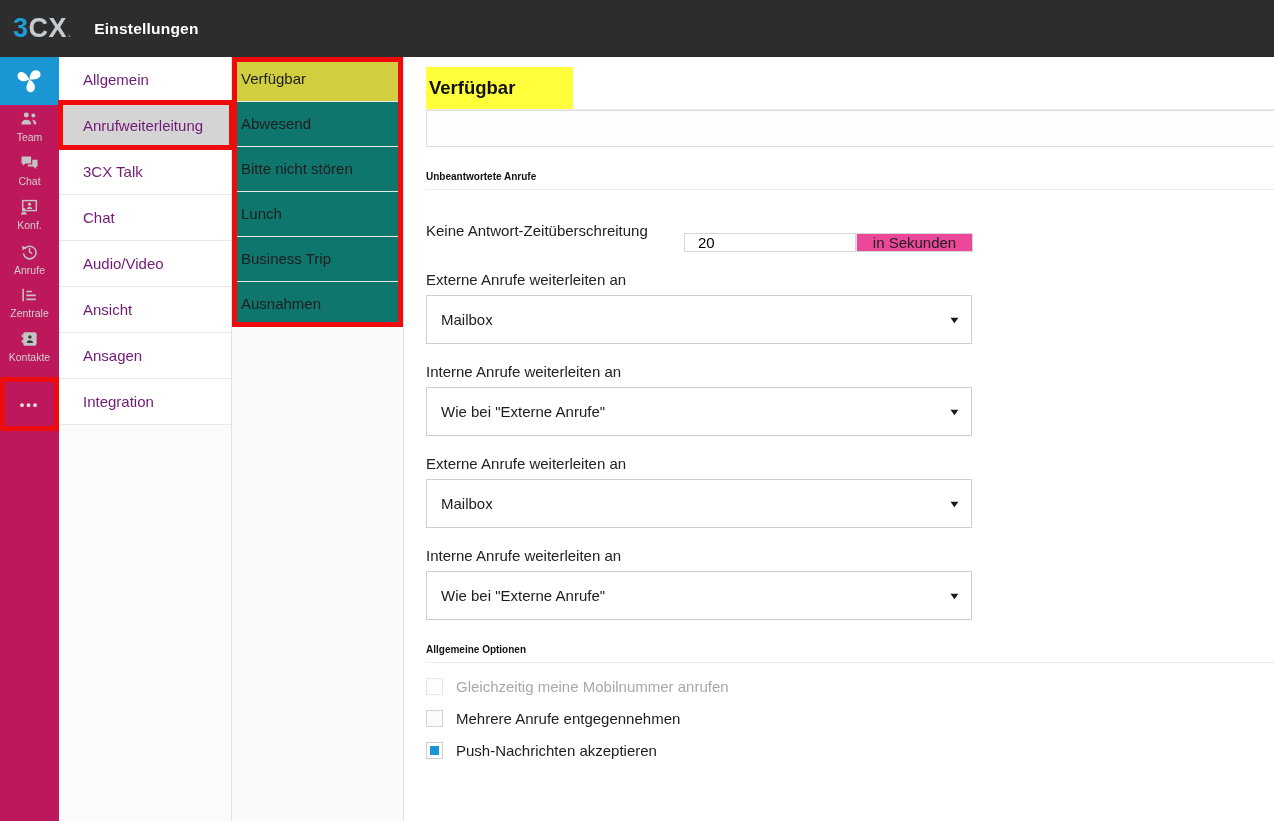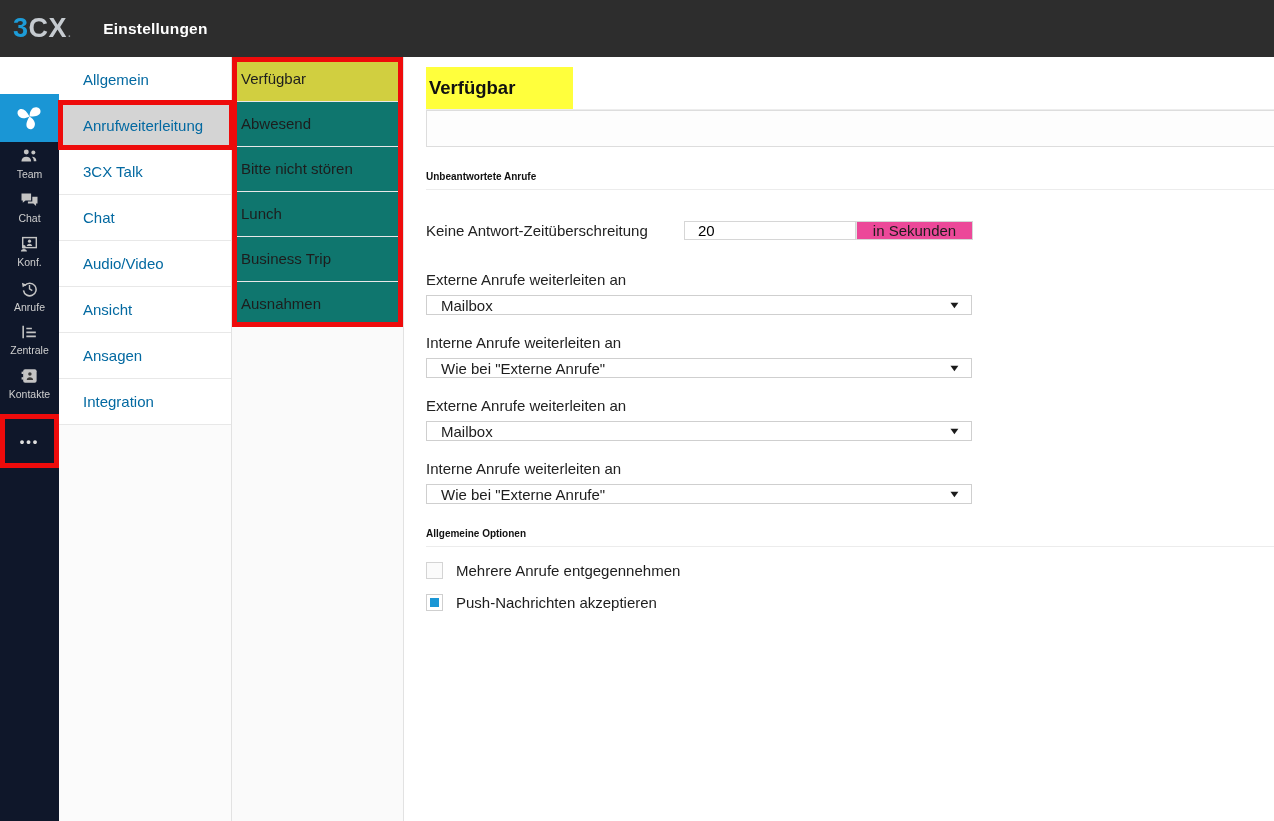--- a/index.html
+++ b/index.html
@@ -8,37 +8,37 @@
     width:1274px; height:821px; position:relative; overflow:hidden;
     font-family:"Liberation Sans", sans-serif; background:#ffffff; color:#1d1d1d;
   }
 
   
   .topbar { height:57px; background:#2d2d2d; display:flex; align-items:center; padding-left:13px; }
   .logo { display:flex; align-items:baseline; font-weight:700; font-size:27px; letter-spacing:.5px; }
   .logo-3 { color:#1d9cd8; }
   .logo-cx { color:#c6cbd0; }
   .logo-dot { color:#8d9397; font-size:10px; margin-left:1px; }
-  .topbar-title { color:#ffffff; font-size:15.5px; font-weight:600; margin-left:32px; letter-spacing:.2px; }
+  .topbar-title { color:#ffffff; font-size:15.5px; font-weight:600; margin-left:23px; letter-spacing:.2px; }
 
   
   .cols { display:flex; height:764px; }
 
   
-  .rail { width:59px; background:#0f172a; display:flex; flex-direction:column; align-items:center; flex-shrink:0;margin-top:37px; }
+  .rail { width:59px; background:#be185d; display:flex; flex-direction:column; align-items:center; flex-shrink:0; }
   .rail-item-active { width:59px; height:48px; background:#1a96d5; display:flex; align-items:center; justify-content:center; cursor:pointer; }
   .rail-item { width:59px; height:44px; display:flex; flex-direction:column; align-items:center; justify-content:center; gap:1px; cursor:pointer; color:#c4c4c4; }
   .rail-item .lbl { font-size:10.5px; color:#cfcfcf; line-height:11px; }
   .rail-more { width:59px; height:54px; margin-top:8px; display:flex; align-items:center; justify-content:center; position:relative; cursor:pointer; }
   .rail-more .dots { color:#dedede; font-size:13px; letter-spacing:2px; font-weight:700; }
   .rail-more::after { content:""; position:absolute; inset:0; border:5px solid #ee0b0b; pointer-events:none; }
 
   
   .menu1 { width:173px; background:#fbfbfb; border-right:1px solid #e2e2e2; flex-shrink:0; font-size:15px; }
-  .menu1 .item { height:46px; line-height:45px; padding-left:24px; background:#ffffff; border-bottom:1px solid #e8e8e8; cursor:pointer; color:#0369a1; position:relative; }
+  .menu1 .item { height:46px; line-height:45px; padding-left:24px; background:#ffffff; border-bottom:1px solid #e8e8e8; cursor:pointer; color:#701a75; position:relative; }
   .menu1 .item.selected { background:#d4d4d4; }
   .menu1 .item.selected::after { content:""; position:absolute; left:-1px; right:-3px; top:-3px; bottom:-2px; border:5px solid #ee0b0b; pointer-events:none; z-index:3; }
 
   
   .menu2 { width:172px; background:#fafafa; border-right:1px solid #e2e2e2; flex-shrink:0; font-size:15px; }
   .menu2-items { position:relative; background:#ffffff; }
   .menu2 .item { height:45px; line-height:44px; padding-left:9px; background:#0f766e; border-bottom:1px solid #e8e8e8; cursor:pointer; }
   .menu2 .item.selected { background:#d1cf40; }
   .menu2-items::after { content:""; position:absolute; inset:0; border:5px solid #ee0b0b; pointer-events:none; z-index:3; }
 
@@ -47,25 +47,25 @@
   .title-row { border-bottom:1px solid #ededed; }
   .page-title { display:inline-block; background:#ffff3c; color:#111; font-size:18.5px; font-weight:700; padding:10px 58px 10px 3px; }
 
   .field-label { font-size:15px; color:#222; margin-top:19px; margin-bottom:7px; }
   .status-input { display:block; width:100%; height:37px; background:#fdfdfd; border:1px solid #dddddd; border-right:none; font-family:inherit; font-size:15px; padding:0 12px; outline:none; }
 
   .section-h { font-size:10px; font-weight:700; color:#111; margin-top:24px; padding-bottom:7px; border-bottom:1px solid #ececec; }
 
   .timeout-row { display:flex; align-items:center; margin-top:18px; }
   .timeout-row .t-label { width:258px; font-size:15px; color:#222; }
-  .input-group { display:flex; align-items:center; height:44px; }
+  .input-group { display:flex; align-items:flex-end; height:44px; }
   .num-input { width:172px; border:1px solid #d6d6d6; background:#ffffff; font-family:inherit; font-size:15px; padding:0 13px; outline:none; }
   .addon { width:117px; background:#ec4899; border:1px solid #d6d6d6; border-left:1px solid #e3e3e3; display:flex; align-items:center; justify-content:center; font-size:15px; color:#1d1d1d; }
 
-  .dropdown { width:546px; height:20px; border:1px solid #cfcfcf; background:#ffffff; display:flex; align-items:center; justify-content:space-between; padding:0 12px 0 14px; font-size:15px; cursor:pointer; }
+  .dropdown { width:546px; height:49px; border:1px solid #cfcfcf; background:#ffffff; display:flex; align-items:center; justify-content:space-between; padding:0 12px 0 14px; font-size:15px; cursor:pointer; }
   .caret { font-size:9px; color:#1a1a1a; transform:scaleX(1.5); }
 
   .cb-row { display:flex; align-items:center; margin-top:15px; }
   .cb-row:first-of-type { margin-top:16px; }
   .cb { width:17px; height:17px; border:1px solid #d4d4d4; background:#fbfbfb; margin-right:13px; display:flex; align-items:center; justify-content:center; cursor:pointer; flex-shrink:0; }
   .cb.disabled { border-color:#e7e7e7; background:#fdfdfd; cursor:default; }
   .cb.checked { background:#ffffff; border-color:#cfcfcf; }
   .cb.checked .inner { width:9px; height:9px; background:#1a96d5; }
   .cb-label { font-size:15px; color:#1d1d1d; cursor:pointer; }
   .cb-label.disabled { color:#a8a8a8; cursor:default; }
@@ -247,20 +247,24 @@
       </div>
 
       <div class="field-label">Interne Anrufe weiterleiten an</div>
       <div class="dropdown">
         <span>Wie bei "Externe Anrufe"</span>
         <span class="caret">▼</span>
       </div>
 
       <div class="section-h">Allgemeine Optionen</div>
 
+      <div class="cb-row">
+        <span class="cb disabled"></span>
+        <span class="cb-label disabled">Gleichzeitig meine Mobilnummer anrufen</span>
+      </div>
 
       <div class="cb-row">
         <span class="cb"></span>
         <span class="cb-label">Mehrere Anrufe entgegennehmen</span>
       </div>
 
       <div class="cb-row">
         <span class="cb checked">
             <span class="inner"></span>
           </span>

